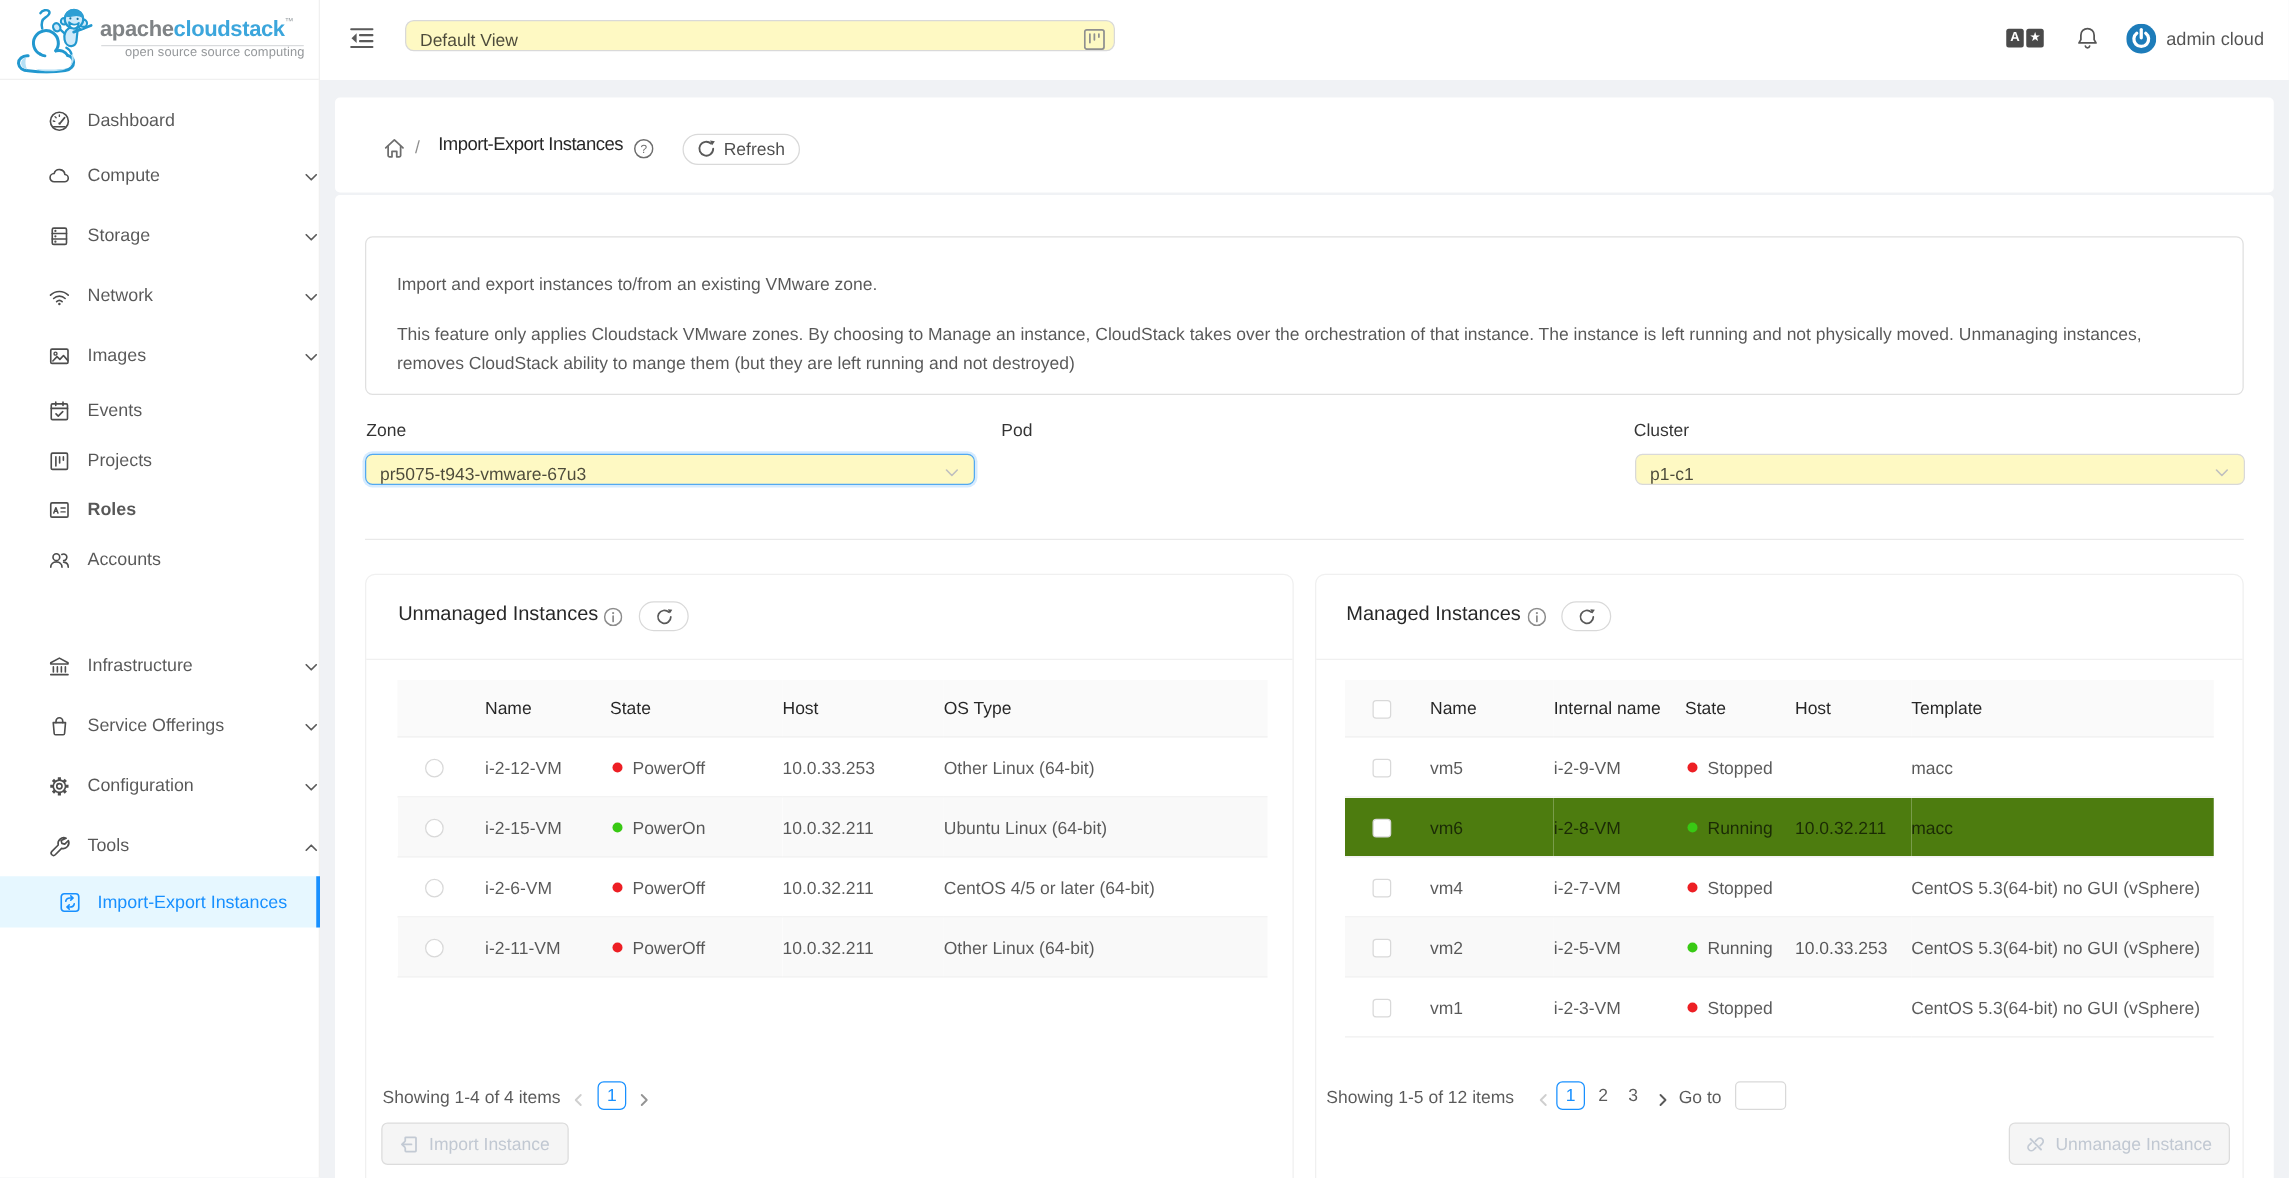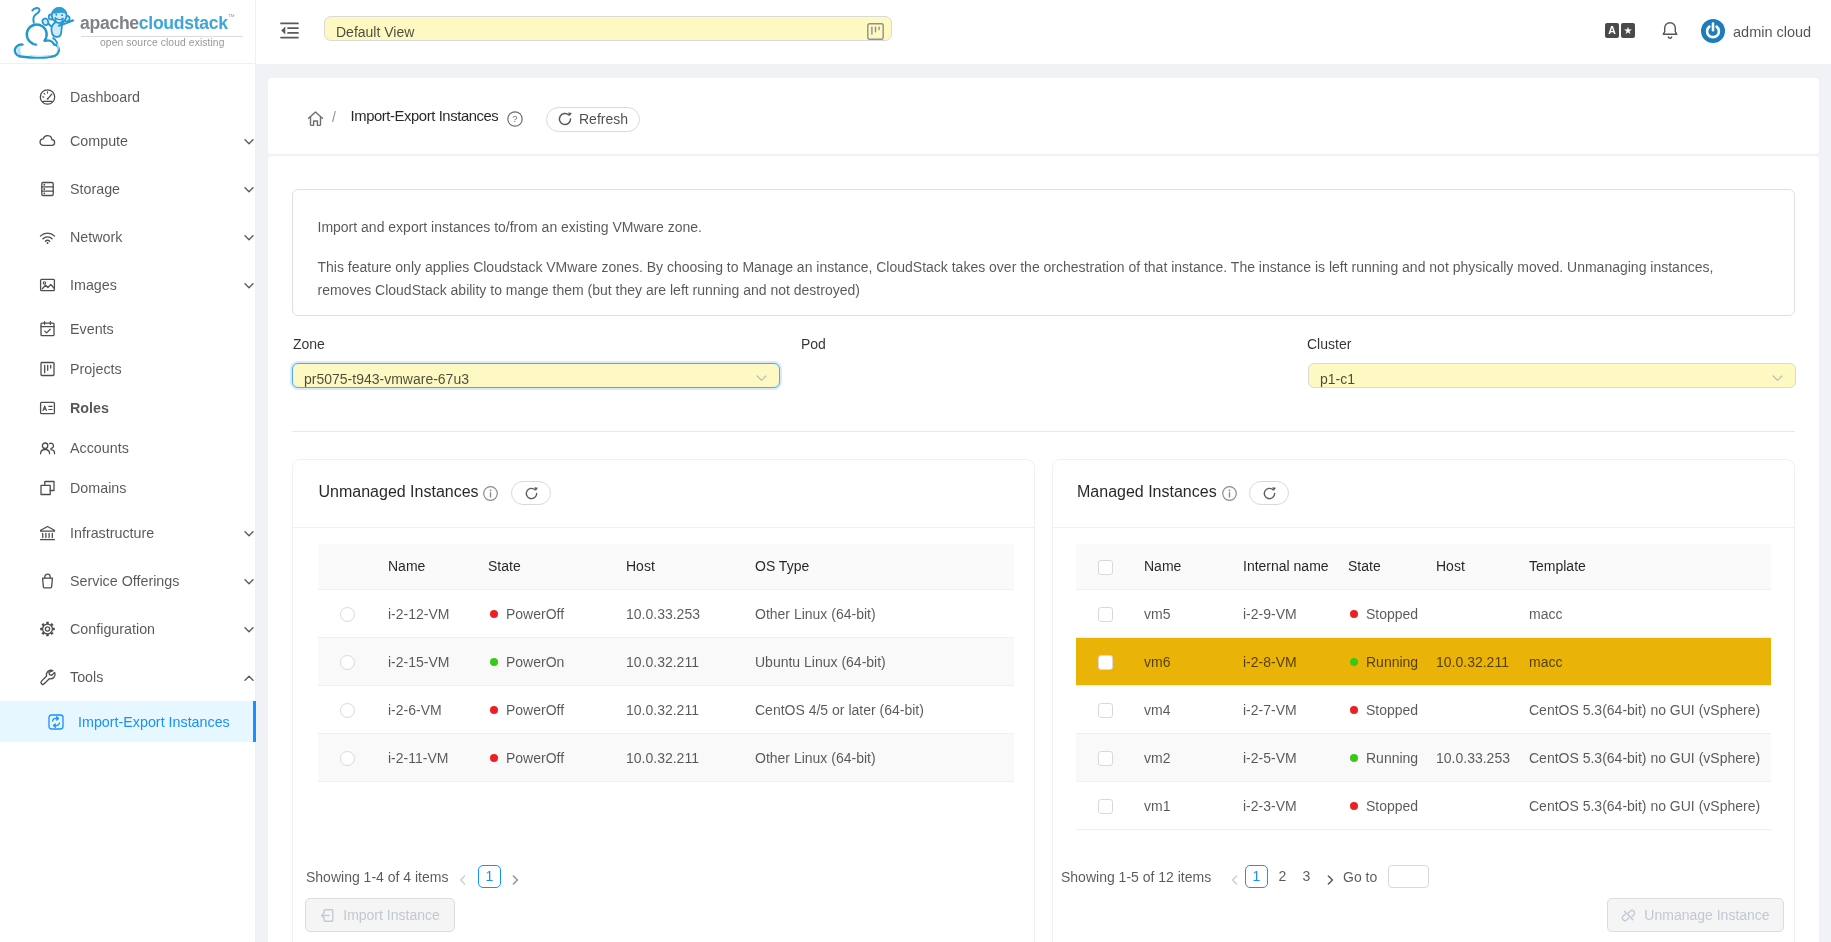--- a/index.html
+++ b/index.html
@@ -55,21 +55,21 @@
 <path d="M36.9 40.2 A8 8 0 0 1 46.5 43.8" fill="none" stroke="#2298cf" stroke-width="2.3" stroke-linecap="round"></path>
 <path d="M13.8 44.1 C9 43.7 5.6 47 5.9 50.6 C6.2 54 9.5 56.4 14 56.6 C22 57.6 36 57.8 44.5 56.4 C49.3 55.6 51.8 52.4 51.4 49 C51.1 46.4 49.2 44.3 46.5 43.8" fill="none" stroke="#2298cf" stroke-width="2.5" stroke-linecap="round"></path>
 <path d="M23.9 42.8 C25.3 43.6 26.2 43.9 27.8 44.1" fill="none" stroke="#2298cf" stroke-width="2.3" stroke-linecap="round"></path>
 <path d="M10.5 46 C8.2 47.5 7.5 50 8.3 52 C9 53.8 10.8 55 13 55.4 C11.5 52.2 11.2 49 12.1 45.8 Z" fill="#b5e0f5" stroke="none"></path>
 <path d="M20 54.8 C28 55.8 38 55.8 45.5 54.6 C43 56.2 39 56.8 33 56.9 C27 57 22 56.3 20 54.8 Z" fill="#b5e0f5" stroke="none"></path>
 <path d="M48.8 41.5 C50.5 44.5 50.3 49.5 48.5 52.5 C51 50.8 52 48 51.5 45.3 C51.2 43.6 50.2 42.2 48.8 41.5 Z" fill="#b5e0f5" stroke="none"></path>
 <path d="M45.5 37.5 C47.5 38.5 49 40.4 49.6 42.4" fill="none" stroke="#2298cf" stroke-width="2" stroke-linecap="round"></path>
 </svg>
     <div class="abs" style="left:80px;top:13px;font-weight:bold;font-size:17.6px;letter-spacing:-0.3px;white-space:nowrap;"><span style="color:#7f8386;">apache</span><span style="color:#3ca6dc;">cloudstack</span><span style="color:#9aa0a4;font-size:7px;font-weight:normal;vertical-align:10px;letter-spacing:0;">™</span></div>
     <div class="abs" style="left:81px;top:35.5px;width:162px;height:1px;background:#d9dbdd;"></div>
-    <div class="abs" style="left:100px;top:37px;font-size:10.3px;color:#95989b;letter-spacing:0.1px;white-space:nowrap;">open source cloud existing</div>
+    <div class="abs" style="left:100px;top:37px;font-size:10.3px;color:#95989b;letter-spacing:0.1px;white-space:nowrap;">open source source computing</div>
   </div>
   <div class="menu-item" style="top:77px;">
       <span class="mi-ico"><svg class="ico" width="19" height="19" viewBox="0 0 19 19">
           <circle cx="9.5" cy="9.5" r="7.2" stroke="#4d4d4d" stroke-width="1.3" fill="none" stroke-linecap="round" stroke-linejoin="round"></circle>
           <path d="M10.6 10.4 L13.7 6.6" stroke="#4d4d4d" stroke-width="1.3" fill="none" stroke-linecap="round" stroke-linejoin="round"></path>
           <circle cx="9.7" cy="11.2" r="1" fill="#4d4d4d"></circle>
           <path d="M5 13.9 h9" stroke="#4d4d4d" stroke-width="1.3" fill="none" stroke-linecap="round" stroke-linejoin="round"></path>
           <path d="M4.6 9.3 l1.2 0.3 M6 5.8 l0.9 0.9 M9.5 4.4 v1.2" stroke="#4d4d4d" stroke-width="1.1" stroke-linecap="round"></path>
         </svg></span>
       <span class="mi-txt">Dashboard</span>
@@ -143,27 +143,20 @@
       <span class="mi-txt">Roles</span>
     </div>
 <div class="menu-item" style="top:428px;">
       <span class="mi-ico"><svg class="ico" width="19" height="19" viewBox="0 0 19 19">
           <circle cx="7.1" cy="7.2" r="2.7" stroke="#4d4d4d" stroke-width="1.3" fill="none" stroke-linecap="round" stroke-linejoin="round"></circle>
           <path d="M2.6 15.3 c0-2.7 2-4.3 4.5-4.3 s4.5 1.6 4.5 4.3" stroke="#4d4d4d" stroke-width="1.3" fill="none" stroke-linecap="round" stroke-linejoin="round"></path>
           <path d="M12.9 9.9 a2.6 2.6 0 1 0 -1.4-4.8" stroke="#4d4d4d" stroke-width="1.3" fill="none" stroke-linecap="round" stroke-linejoin="round"></path>
           <path d="M12.9 11.2 c2.3 0.2 3.7 1.8 3.7 4" stroke="#4d4d4d" stroke-width="1.3" fill="none" stroke-linecap="round" stroke-linejoin="round"></path>
         </svg></span>
       <span class="mi-txt">Accounts</span>
-    </div>
-<div class="menu-item" style="top:468px;">
-      <span class="mi-ico"><svg class="ico" width="19" height="19" viewBox="0 0 19 19">
-          <path d="M12.2 6.8 H3 v9.2 h9.2 V6.8 Z" stroke="#4d4d4d" stroke-width="1.3" fill="none" stroke-linecap="round" stroke-linejoin="round"></path>
-          <path d="M6.8 6.8 V3 H16 v9 h-3.8" stroke="#4d4d4d" stroke-width="1.3" fill="none" stroke-linecap="round" stroke-linejoin="round"></path>
-        </svg></span>
-      <span class="mi-txt">Domains</span>
     </div>
 <div class="menu-item" style="top:513px;">
       <span class="mi-ico"><svg class="ico" width="19" height="19" viewBox="0 0 19 19">
           <path d="M2.6 6.7 L9.5 3 l6.9 3.7 v1 H2.6 Z" stroke="#4d4d4d" stroke-width="1.3" fill="none" stroke-linecap="round" stroke-linejoin="round"></path>
           <path d="M4.7 10 v4 M7.9 10 v4 M11.1 10 v4 M14.3 10 v4" stroke="#4d4d4d" stroke-width="1.3" fill="none" stroke-linecap="round" stroke-linejoin="round"></path>
           <path d="M2.6 16.2 h13.8" stroke="#4d4d4d" stroke-width="1.3" fill="none" stroke-linecap="round" stroke-linejoin="round"></path>
         </svg></span>
       <span class="mi-txt">Infrastructure</span>
       <span class="mi-arr"><svg class="ico" width="10" height="6" viewBox="0 0 10 6">
           <path d="M1 0.8 L5 4.8 L9 0.8" stroke="#5c5c5c" stroke-width="1.4" fill="none" stroke-linecap="round" stroke-linejoin="round"></path>
@@ -392,21 +385,21 @@
         </thead>
 <tbody>
 <tr style="">
             <td><span class="cbox"></span></td>
             <td>vm5</td>
             <td>i-2-9-VM</td>
             <td><span class="dot" style="background:#ed1f24;"></span>Stopped</td>
             <td></td>
             <td>macc</td>
           </tr>
-<tr style="background:#eab308;">
+<tr style="background:#4d7c0f;">
             <td><span class="cbox"></span></td>
             <td>vm6</td>
             <td>i-2-8-VM</td>
             <td><span class="dot" style="background:#39c914;"></span>Running</td>
             <td>10.0.32.211</td>
             <td>macc</td>
           </tr>
 <tr style="">
             <td><span class="cbox"></span></td>
             <td>vm4</td>

